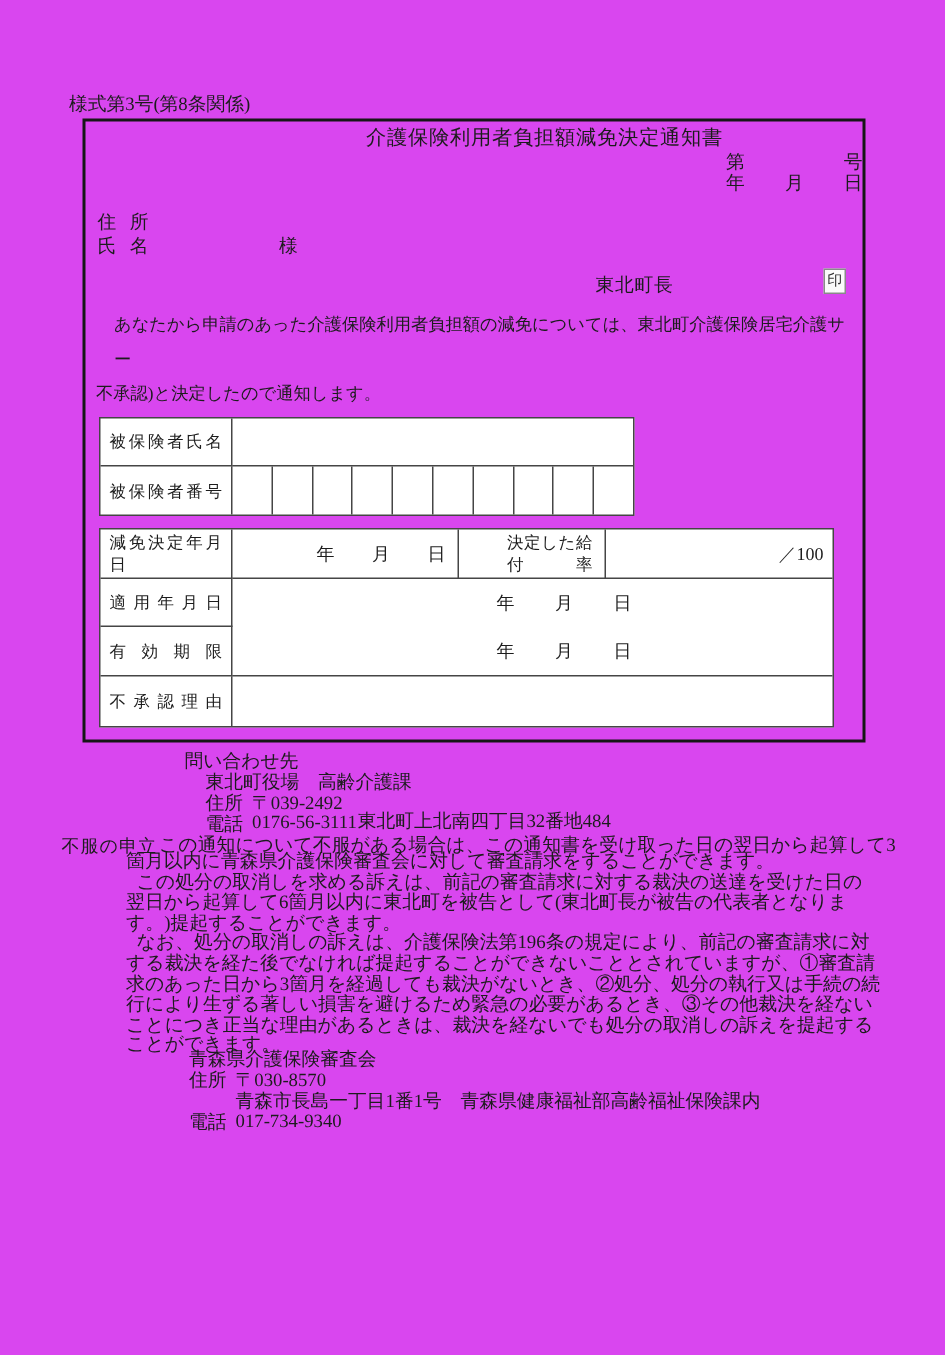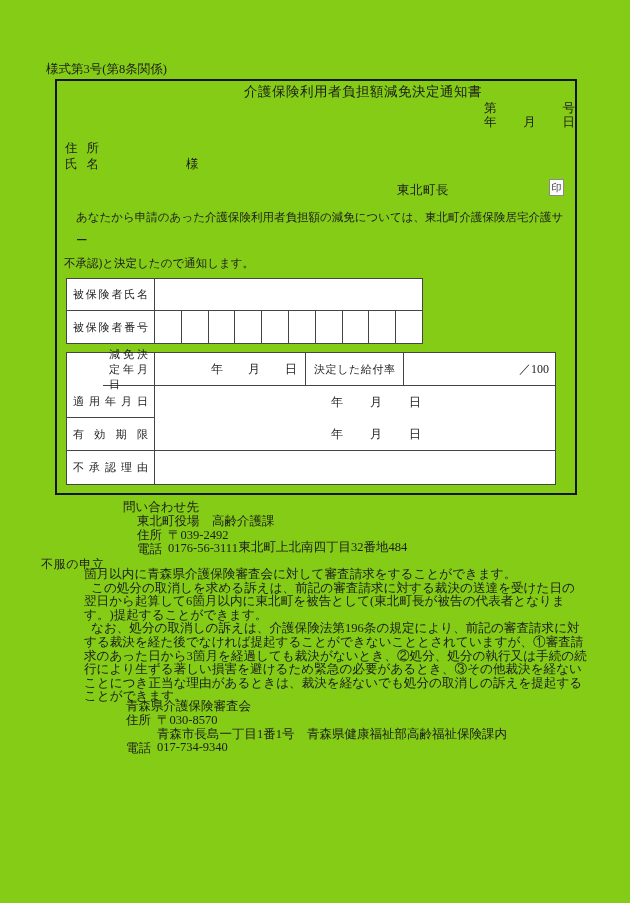--- a/index.html
+++ b/index.html
@@ -1,20 +1,20 @@
 <!DOCTYPE html>
 <html><head>
 <meta charset="utf-8">
 <style>
   * { margin:0; padding:0; box-sizing:border-box; }
   html,body { background:#e8e8e8; }
   .page {
     position:relative;
     width:630px; height:903px;
-    background:#84cc16;
+    background:#d946ef;
     font-family:"Liberation Serif","DejaVu Serif",serif;
     color:#1c1c1c;
     overflow:hidden;
   }
   .abs { position:absolute; }
 
   .form-label { left:46px; top:61px; font-size:12.5px; }
 
   .outer-box {
     left:55px; top:79px; width:522px; height:416px;
@@ -66,21 +66,21 @@
   .numcell:first-child { border-left:none; }
 
   .t2 { left:66px; top:352px; width:490px; grid-template-columns:88px 151px 98px 1fr; grid-template-rows:33px 32px 33px 33px; }
   .ymd {
     display:flex; justify-content:space-between;
     width:90px; font-size:12px;
   }
   .datecell1 { display:flex; align-items:center; justify-content:flex-end; padding-right:8px; }
   .datecell1 .ymd { width:86px; }
   .ratelabel { font-size:11px; padding:0 8px; display:flex; align-items:center; }
-  .ratelabel > span { width:100%; text-align:justify; text-align-last:justify; text-justify:inter-character; }
+  .ratelabel > span { width:100%; text-align:justify; text-align-last:justify; text-justify:inter-character;margin-left:24px; }
   .ratecell { display:flex; align-items:center; justify-content:flex-end; padding-right:6px; font-size:12px; }
   .mergedcell { display:flex; flex-direction:column; }
   .mrow { flex:1; display:flex; align-items:center; justify-content:center; }
   .mrow .ymd { position:relative; left:21px; }
 
   
   .contact-title { left:123px; top:499px; font-size:12.5px; }
   .contact-office { left:137px; top:513px; font-size:12.5px; }
   .kv { display:flex; font-size:12.5px; }
   .kv .klabel { width:31px; }
@@ -155,21 +155,21 @@
       <div class="numcell"></div>
       <div class="numcell"></div>
       <div class="numcell"></div>
       <div class="numcell"></div>
       <div class="numcell"></div>
     </div>
   </div>
 
   <div class="abs grid-table t2">
 
-    <div class="cell b-r b-b tlabel" style="grid-column:1;grid-row:1;margin-left:36px;">
+    <div class="cell b-r b-b tlabel" style="grid-column:1;grid-row:1;">
         <span>減免決定年月日</span>
       </div>
     <div class="cell b-r b-b datecell1" style="grid-column:2;grid-row:1;">
       <div class="ymd">
         <span>年</span>
         <span>月</span>
         <span>日</span>
       </div>
     </div>
     <div class="cell b-r b-b ratelabel" style="grid-column:3;grid-row:1;">
@@ -215,20 +215,21 @@
     <span class="klabel">住所</span>
     <span>〒039-2492</span>
     <span style="margin-left:10px;margin-top:12px;">東北町上北南四丁目32番地484</span>
   </div>
   <div class="abs kv contact-phone">
     <span class="klabel">電話</span>
     <span>0176-56-3111</span>
   </div>
 
   <div class="abs appeal-label">不服の申立</div>
+  <div class="abs appeal-first">この通知について不服がある場合は、この通知書を受け取った日の翌日から起算して3</div>
   <div class="abs appeal-lines">
     <div class="aline">箇月以内に青森県介護保険審査会に対して審査請求をすることができます。</div>
     <div class="aline aindent">この処分の取消しを求める訴えは、前記の審査請求に対する裁決の送達を受けた日の</div>
     <div class="aline">翌日から起算して6箇月以内に東北町を被告として(東北町長が被告の代表者となりま</div>
     <div class="aline">す。)提起することができます。</div>
     <div class="aline aindent">なお、処分の取消しの訴えは、介護保険法第196条の規定により、前記の審査請求に対</div>
     <div class="aline">する裁決を経た後でなければ提起することができないこととされていますが、①審査請</div>
     <div class="aline">求のあった日から3箇月を経過しても裁決がないとき、②処分、処分の執行又は手続の続</div>
     <div class="aline">行により生ずる著しい損害を避けるため緊急の必要があるとき、③その他裁決を経ない</div>
     <div class="aline">ことにつき正当な理由があるときは、裁決を経ないでも処分の取消しの訴えを提起する</div>

